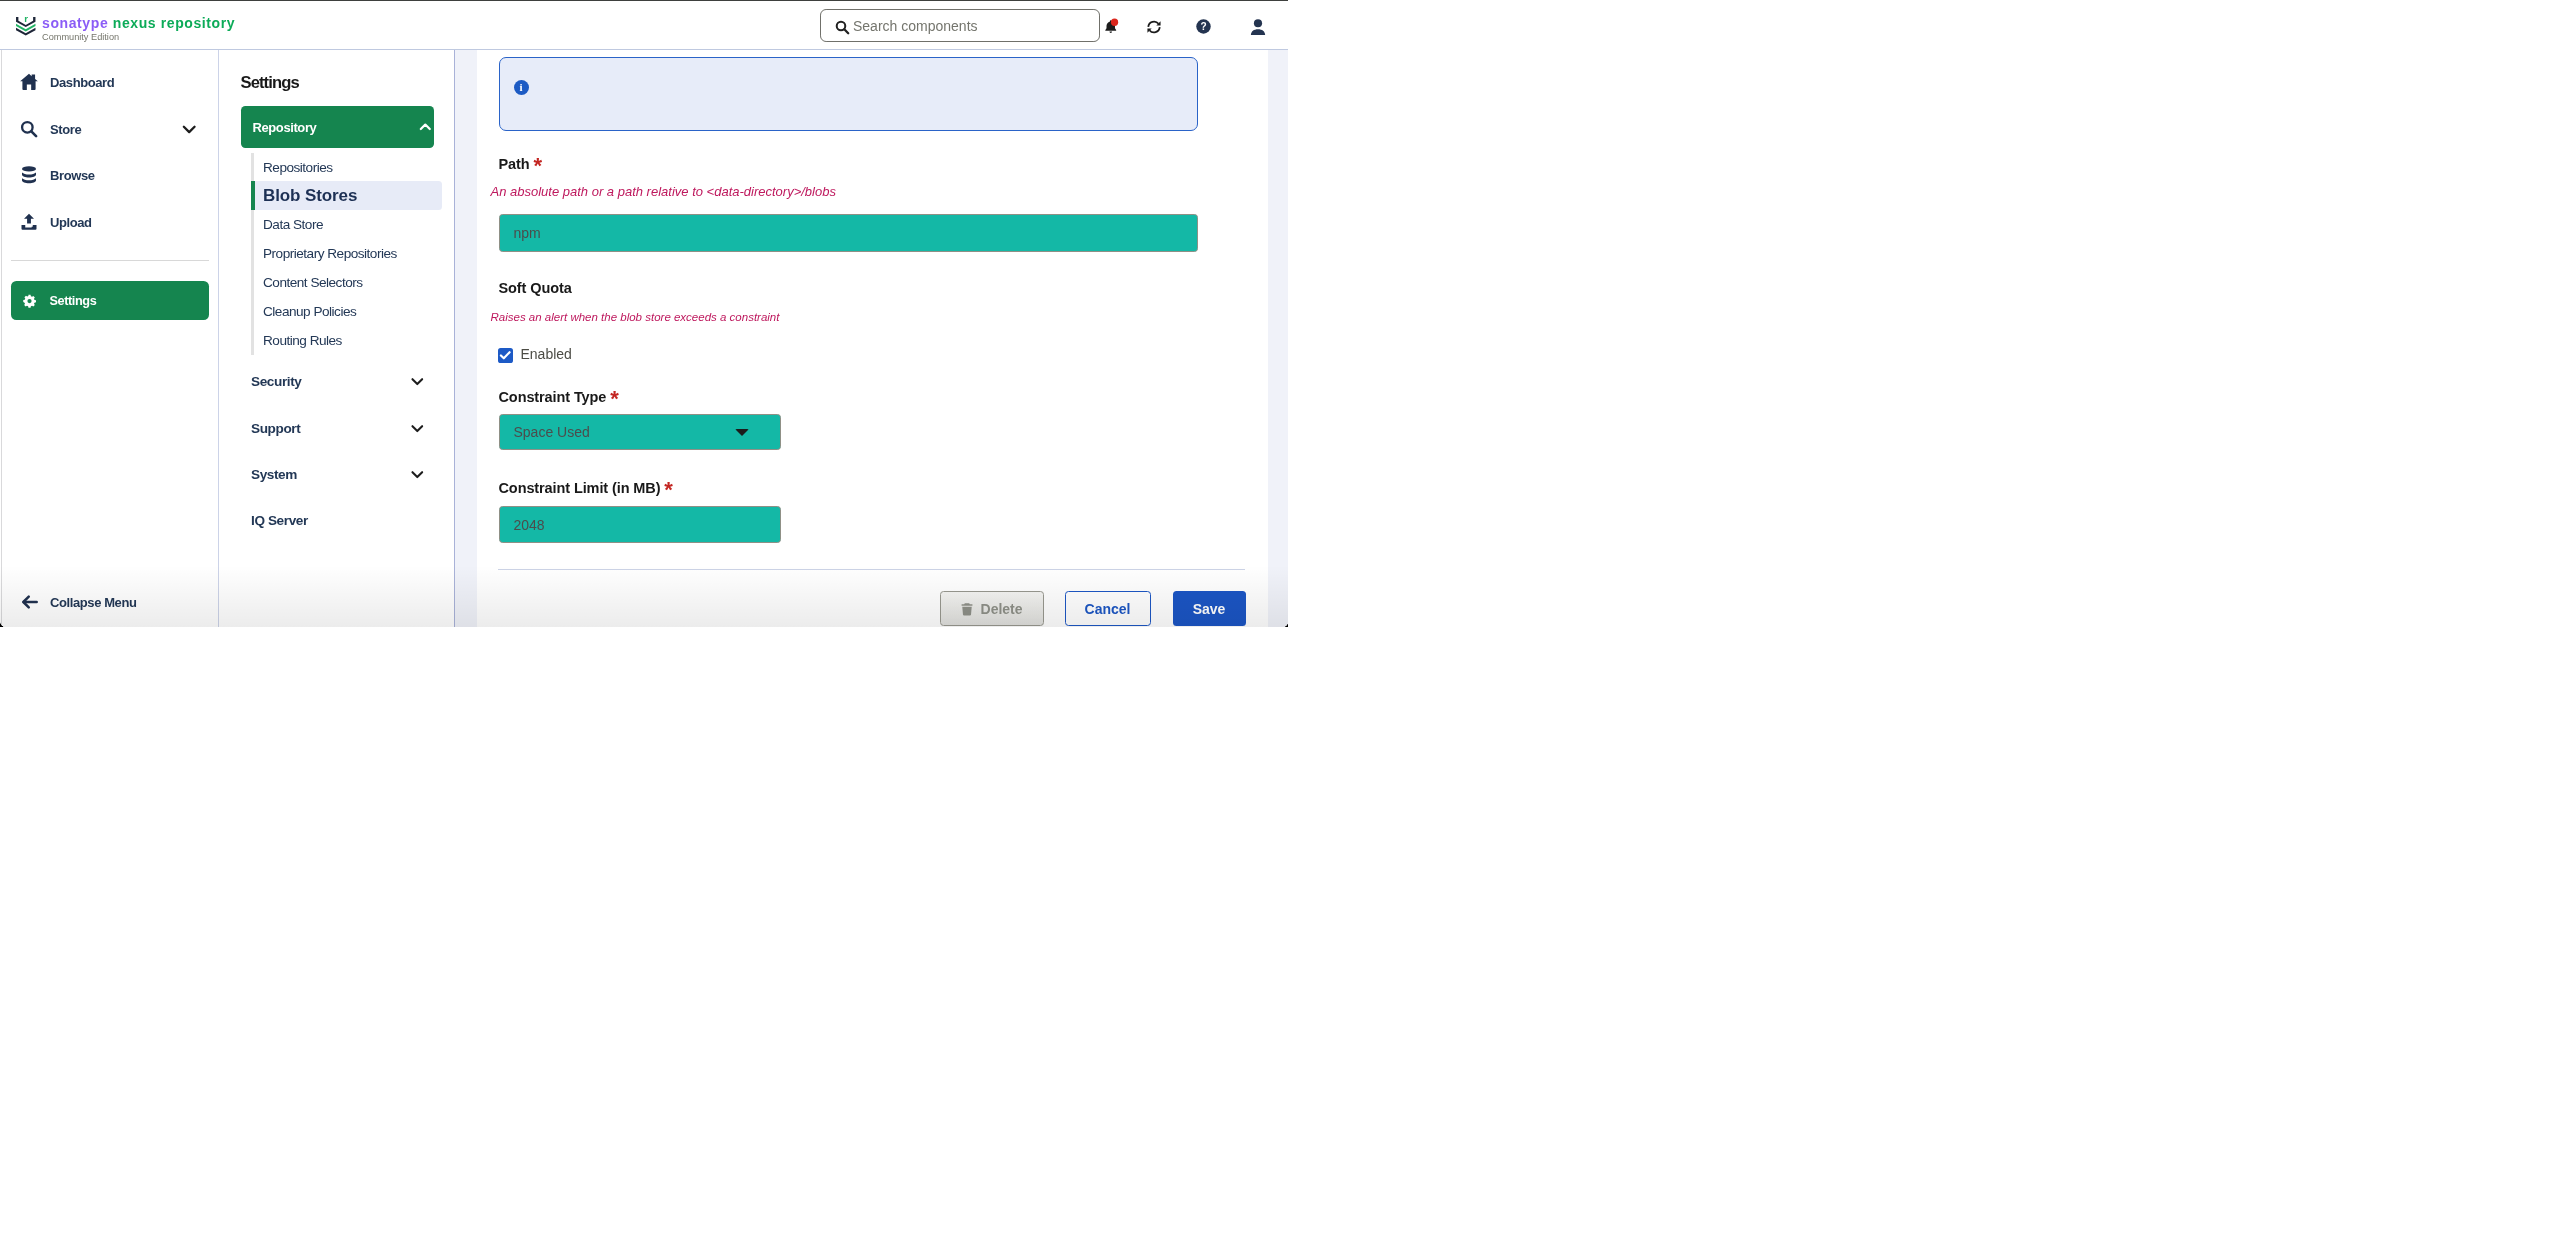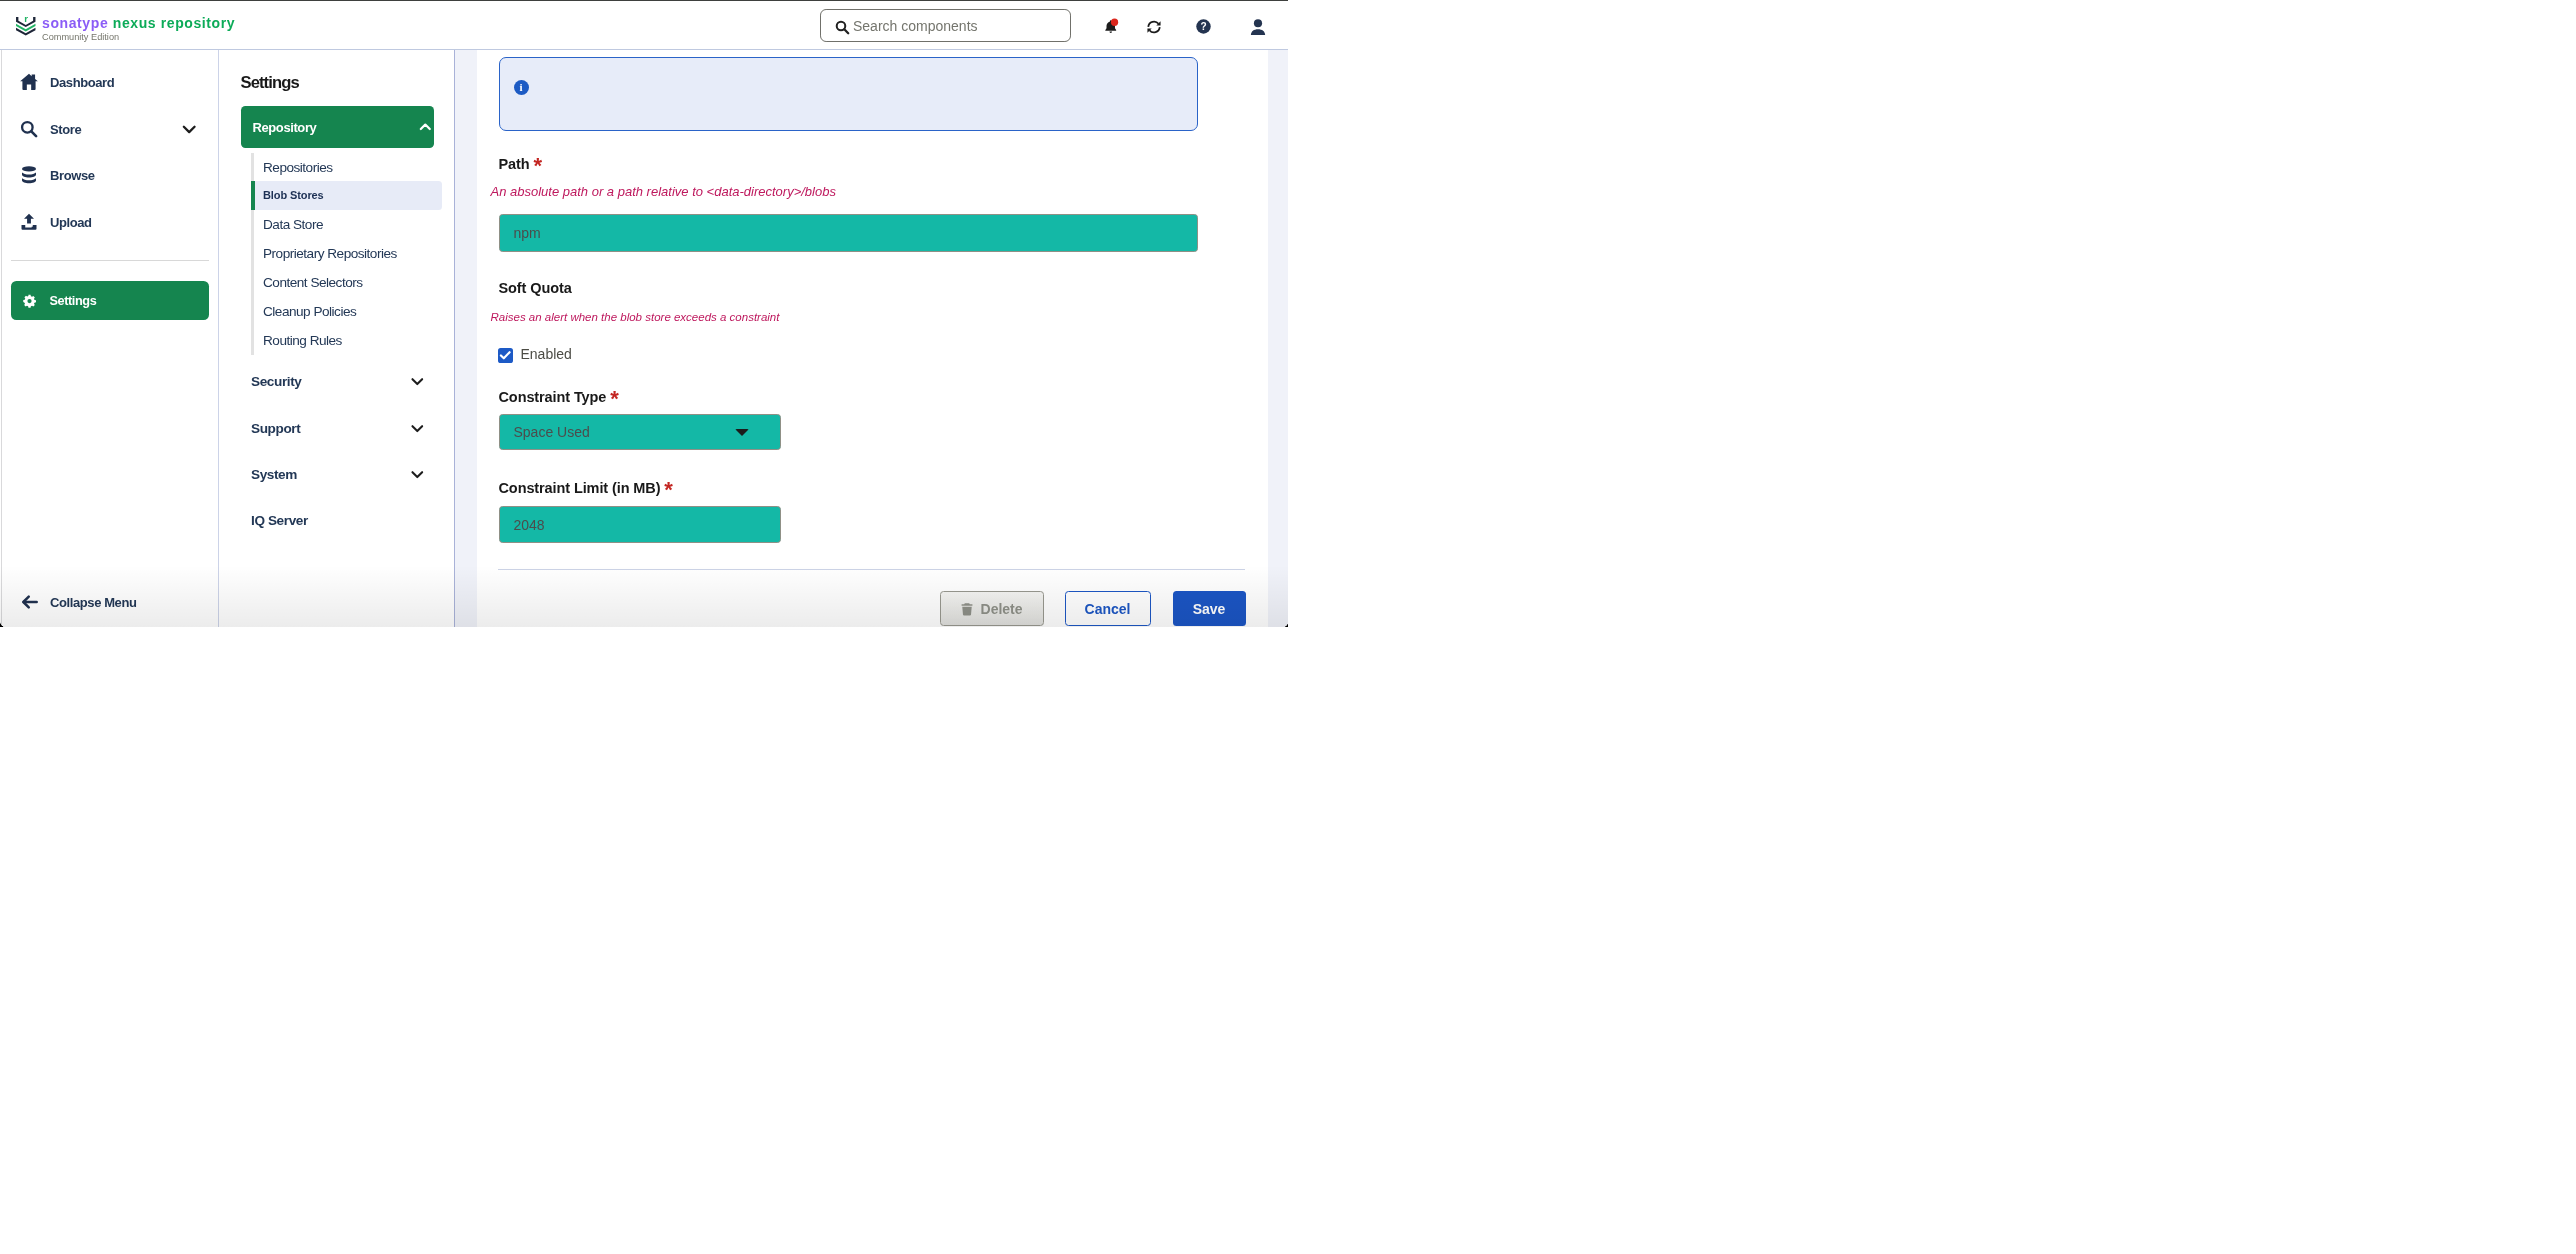--- a/index.html
+++ b/index.html
@@ -6,21 +6,21 @@
 #sidebar{position:absolute;top:50px;left:0;bottom:0;width:219px;background:#fff;border-right:0.9px solid #ccd3e8}
 #panel{position:absolute;top:50px;left:219px;bottom:0;width:236px;background:#fff;border-right:1.3px solid #a9b2d8}
 #content{position:absolute;top:50px;left:455px;right:0;bottom:0;background:#f0f2f9}
 #card{position:absolute;top:0;left:21.5px;width:791px;height:577px;background:#fff}
 
 #logo-mark{position:absolute;left:16px;top:14px}
 #logo-text{position:absolute;left:42px;top:14px;font-size:14px;font-weight:bold;letter-spacing:0.6px;white-space:nowrap}
 #logo-text .s1{color:#8b5cf6}
 #logo-text .s2{color:#0cab58}
 #logo-sub{position:absolute;left:42px;top:31px;font-size:9.2px;color:#75766c;letter-spacing:0px}
-#searchbox{position:absolute;left:820px;top:8px;width:251px;height:33px;border:0.9px solid #70706a;border-radius:6.1px;background:#fff}
+#searchbox{position:absolute;left:820px;top:8px;width:280px;height:33px;border:0.9px solid #70706a;border-radius:6.1px;background:#fff}
 #searchbox .ph{position:absolute;left:32px;top:8px;font-size:14px;color:#74756d}
 #searchbox svg{position:absolute;left:9.6px;top:8px}
 .hicon{position:absolute;top:14.5px}
 
 .snav{position:absolute;left:0;width:100%;height:32px}
 .snav .ic{position:absolute;left:19px;top:50%;transform:translateY(-50%)}
 .snav .tx{position:absolute;left:50px;top:50%;transform:translateY(-50%);font-size:13px;font-weight:bold;color:#233856;letter-spacing:-0.4px}
 #sdivider{position:absolute;left:10.5px;width:198px;top:210px;border-top:0.9px solid #d8d8d8}
 #settingsbtn{position:absolute;left:10.5px;top:231px;width:198px;height:39px;background:#15854f;border-radius:5.3px}
 #settingsbtn .tx{position:absolute;left:39px;top:50%;transform:translateY(-50%);font-size:12.7px;font-weight:bold;color:#fff;letter-spacing:-0.4px}
@@ -28,21 +28,21 @@
 #collapse{position:absolute;left:0;width:100%;top:536px;height:32px}
 
 #panel h2{position:absolute;left:21.5px;top:23px;font-size:16.6px;font-weight:bold;color:#191919;letter-spacing:-0.9px}
 #repobtn{position:absolute;left:21.5px;top:56px;width:193px;height:42px;background:#15854f;border-radius:4.4px;color:#fff}
 #repobtn .tx{position:absolute;left:12px;top:50%;transform:translateY(-50%);font-size:13px;font-weight:bold;letter-spacing:-0.4px}
 #repobtn svg{position:absolute;right:0px;top:50%;transform:translateY(-50%)}
 #subrail{position:absolute;left:32px;top:103px;width:2.6px;height:202px;background:#e2e2e2}
 .sub{position:absolute;left:44px;height:29px;line-height:29px;font-size:13.6px;color:#233856;letter-spacing:-0.5px;white-space:nowrap}
 #subactive{position:absolute;left:32px;top:131px;width:191px;height:29px;background:#e7ebf7;border-radius:0 3.5px 3.5px 0}
 #subactive .bar{position:absolute;left:0;top:0;width:3.5px;height:29px;background:#15854f}
-#subactive .tx{position:absolute;left:12px;top:0;line-height:29px;font-size:11px;letter-spacing:-0.5px;font-weight:bold;color:#1d3054;letter-spacing:-0.1px}
+#subactive .tx{position:absolute;left:12px;top:0;line-height:29px;font-size:17px;letter-spacing:-0.5px;font-weight:bold;color:#1d3054;letter-spacing:-0.1px}
 .grp{position:absolute;left:32px;height:21px;font-size:13.6px;font-weight:bold;color:#233856;letter-spacing:-0.4px;line-height:21px}
 .grpcaret{position:absolute;left:190px}
 
 #alert{position:absolute;left:22px;top:7px;width:699px;height:74px;background:#e7ecf9;border:0.9px solid #2a63c8;border-radius:7px}
 #alert .msg{position:absolute;left:44px;top:19px;font-size:15px;line-height:21px;color:#494a42;letter-spacing:-0.1px}
 #alert .info{position:absolute;left:14px;top:22px;width:15.3px;height:15.3px;border-radius:50%;background:#1d5bc4;color:#fff;text-align:center;font-size:11px;line-height:15.3px;font-weight:bold;font-family:"Liberation Serif",serif}
 .flabel{position:absolute;left:22px;font-size:14.5px;font-weight:bold;color:#191919;letter-spacing:-0.1px;white-space:nowrap}
 .req{color:#c32622;font-size:22px;line-height:0;vertical-align:-4.4px;font-weight:bold;margin-left:0px}
 .helper{position:absolute;left:14px;font-style:italic;font-size:13px;color:#be185d;white-space:nowrap}
 .inp{position:absolute;left:22px;background:#14b8a6;border:0.9px solid #8f9086;border-radius:3.5px;color:#4c4c4c;font-size:14px}

